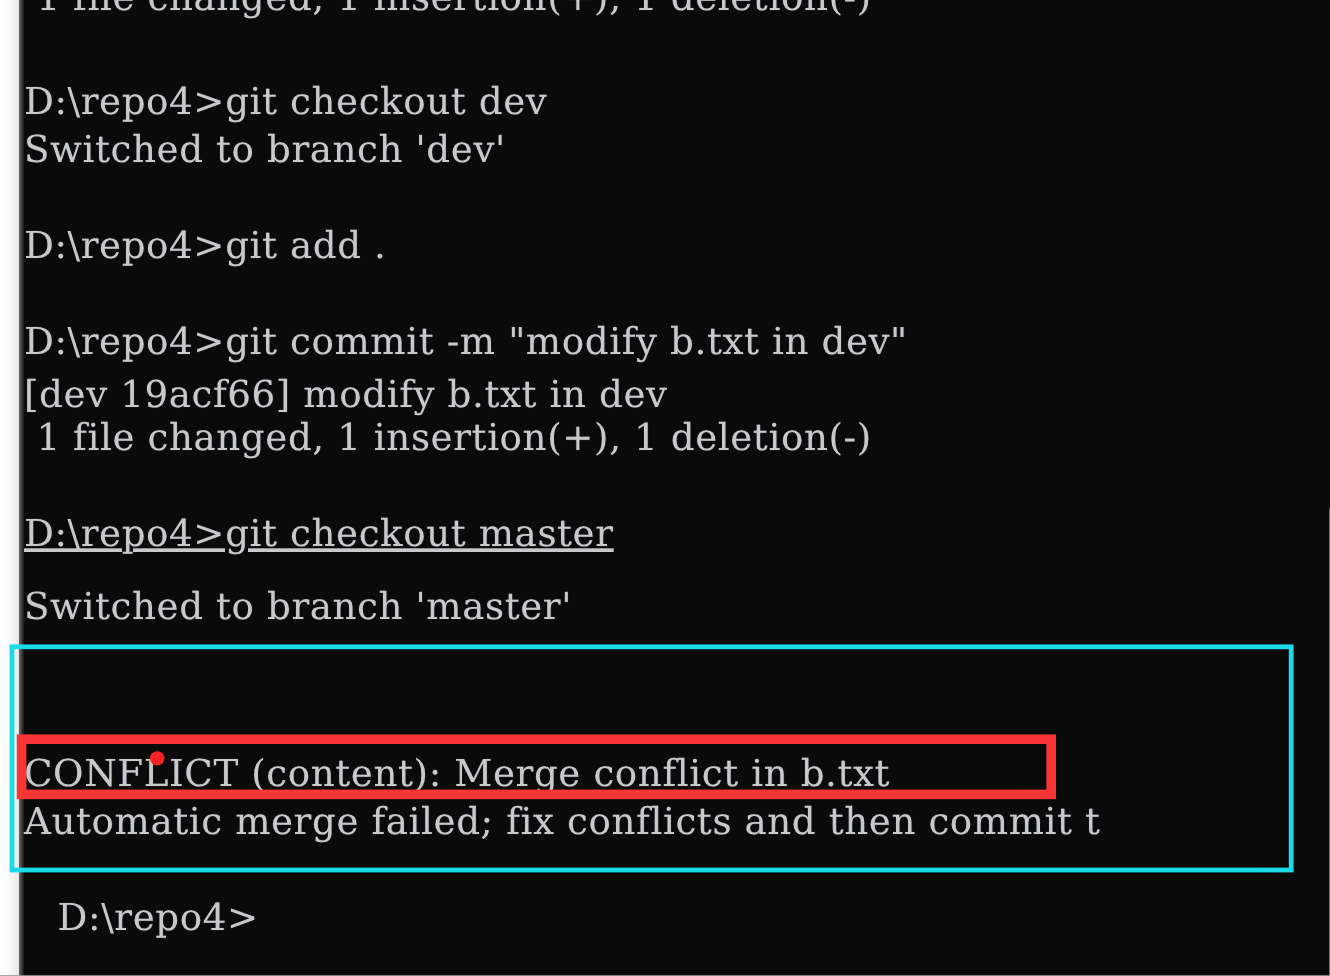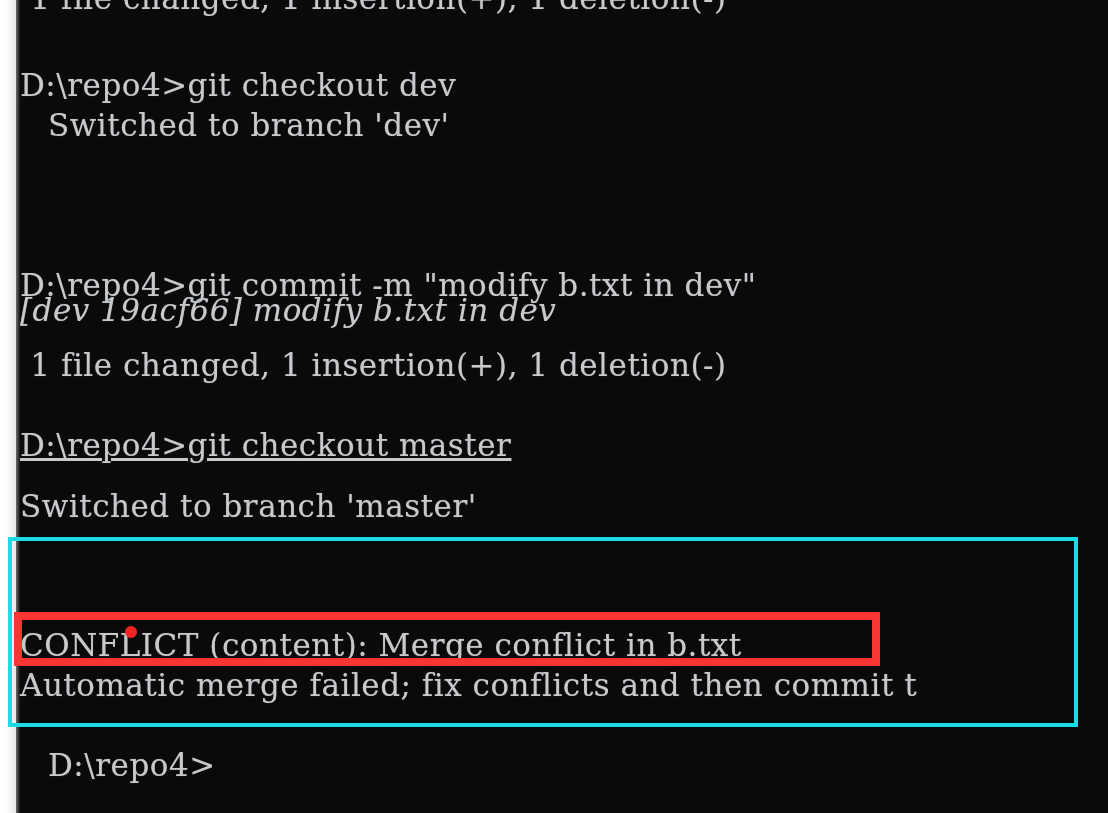--- a/index.html
+++ b/index.html
@@ -96,25 +96,26 @@
 <div id="screen">
 
   <div class="left-gutter"></div>
   <div class="left-edge-shadow"></div>
 
   <div class="console">
 
   <div class="term-line clipped-top" style="top: -22px;"> 1 file changed, 1 insertion(+), 1 deletion(-)</div>
       <div class="term-line" style="top: 18px;"></div>
       <div class="term-line" style="top: 65px;">D:\repo4&gt;git checkout dev</div>
-      <div class="term-line" style="top: 105px; margin-left: 28px;">Switched to branch 'dev'</div>
+      <div class="term-line" style="top: 105px;">Switched to branch 'dev'</div>
       <div class="term-line" style="top: 145px;"></div>
+      <div class="term-line" style="top: 185px;">D:\repo4&gt;git add .</div>
       <div class="term-line" style="top: 225px;"></div>
       <div class="term-line" style="top: 265px;">D:\repo4&gt;git commit -m "modify b.txt in dev"</div>
-      <div class="term-line" style="top: 290px; font-style: italic;">[dev 19acf66] modify b.txt in dev</div>
+      <div class="term-line" style="top: 309px;">[dev 19acf66] modify b.txt in dev</div>
       <div class="term-line" style="top: 345px;"> 1 file changed, 1 insertion(+), 1 deletion(-)</div>
       <div class="term-line" style="top: 385px;"></div>
       <div class="term-line" style="top: 425px; text-decoration: underline;">D:\repo4&gt;git checkout master</div>
       <div class="term-line" style="top: 486px;">Switched to branch 'master'</div>
       <div class="term-line" style="top: 505px;"></div>
       <div class="term-line" style="top: 665px;">Automatic merge failed; fix conflicts and then commit t</div>
       <div class="term-line" style="top: 625px;">CONFLICT (content): Merge conflict in b.txt</div>
       <div class="term-line" style="top: 705px;"></div>
       <div class="term-line" style="top: 745px; padding-left: 28px;">D:\repo4&gt;</div>
     </div>

